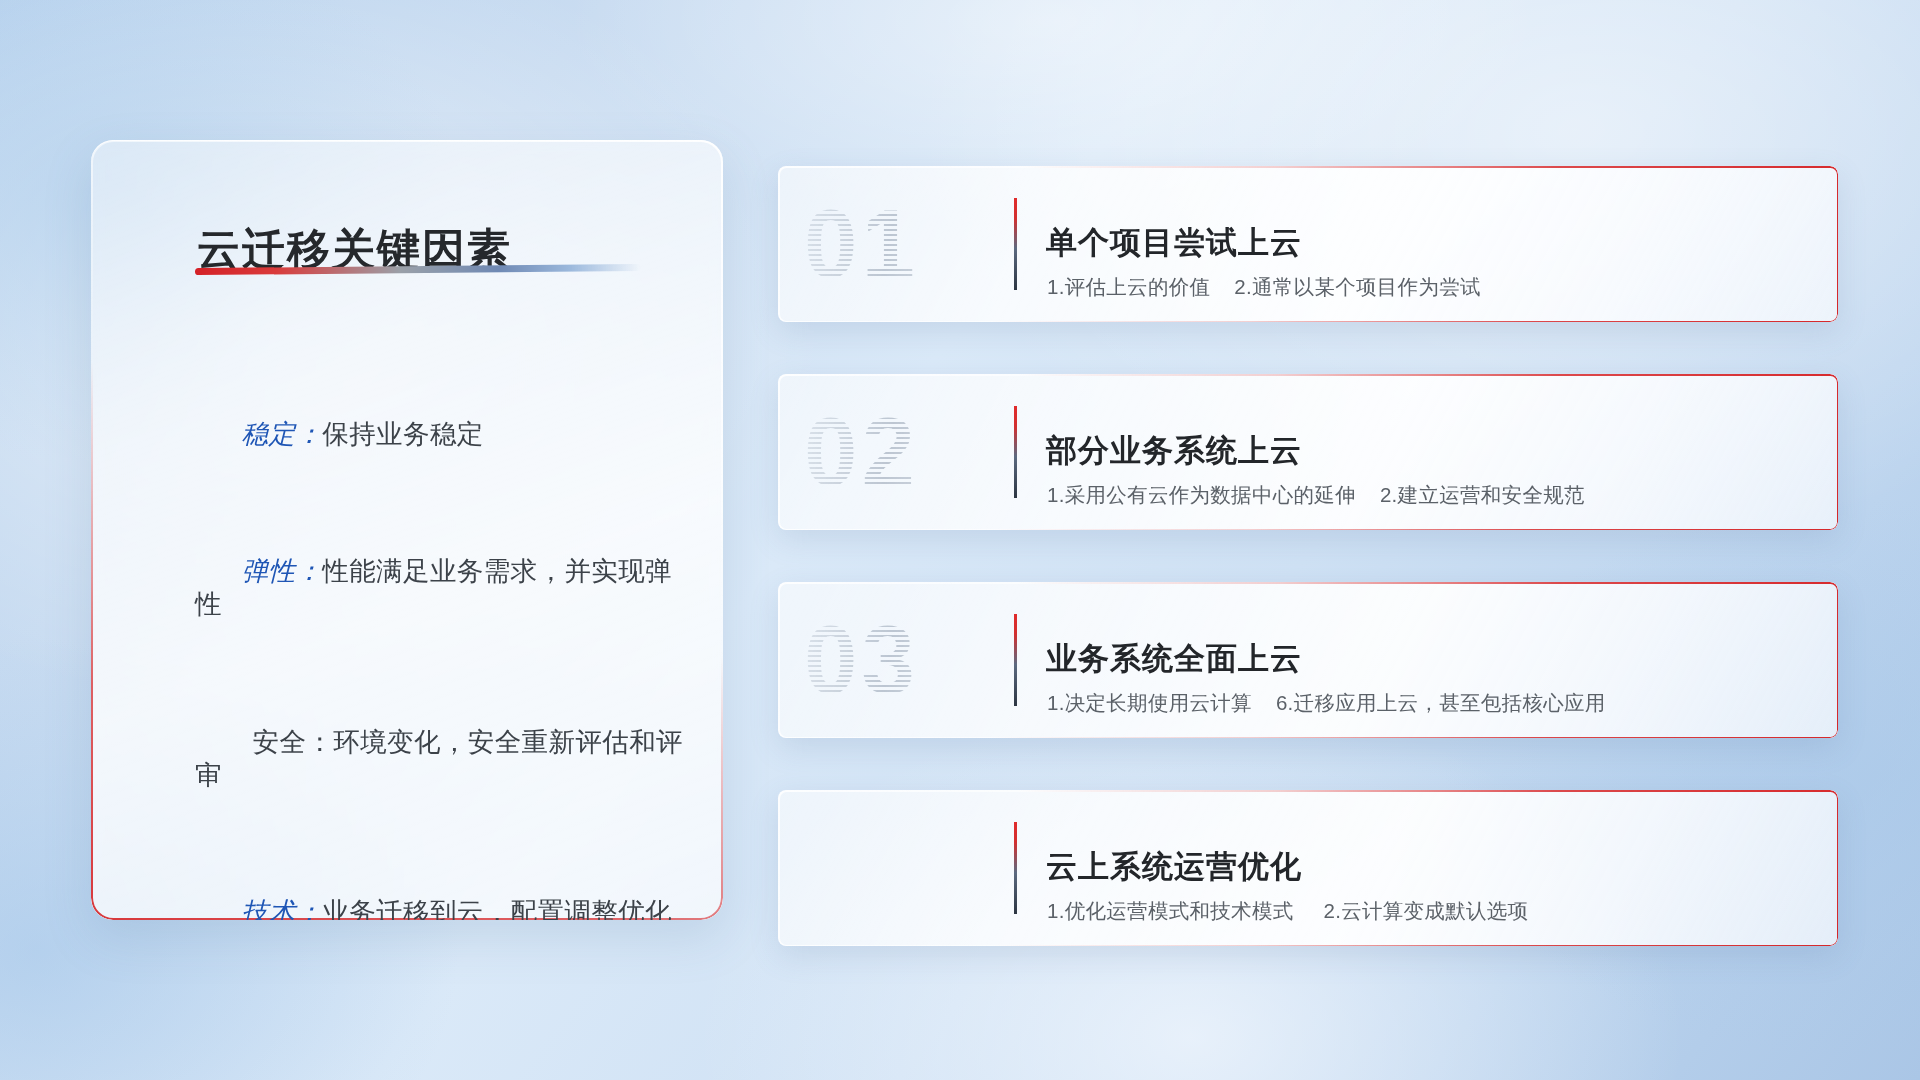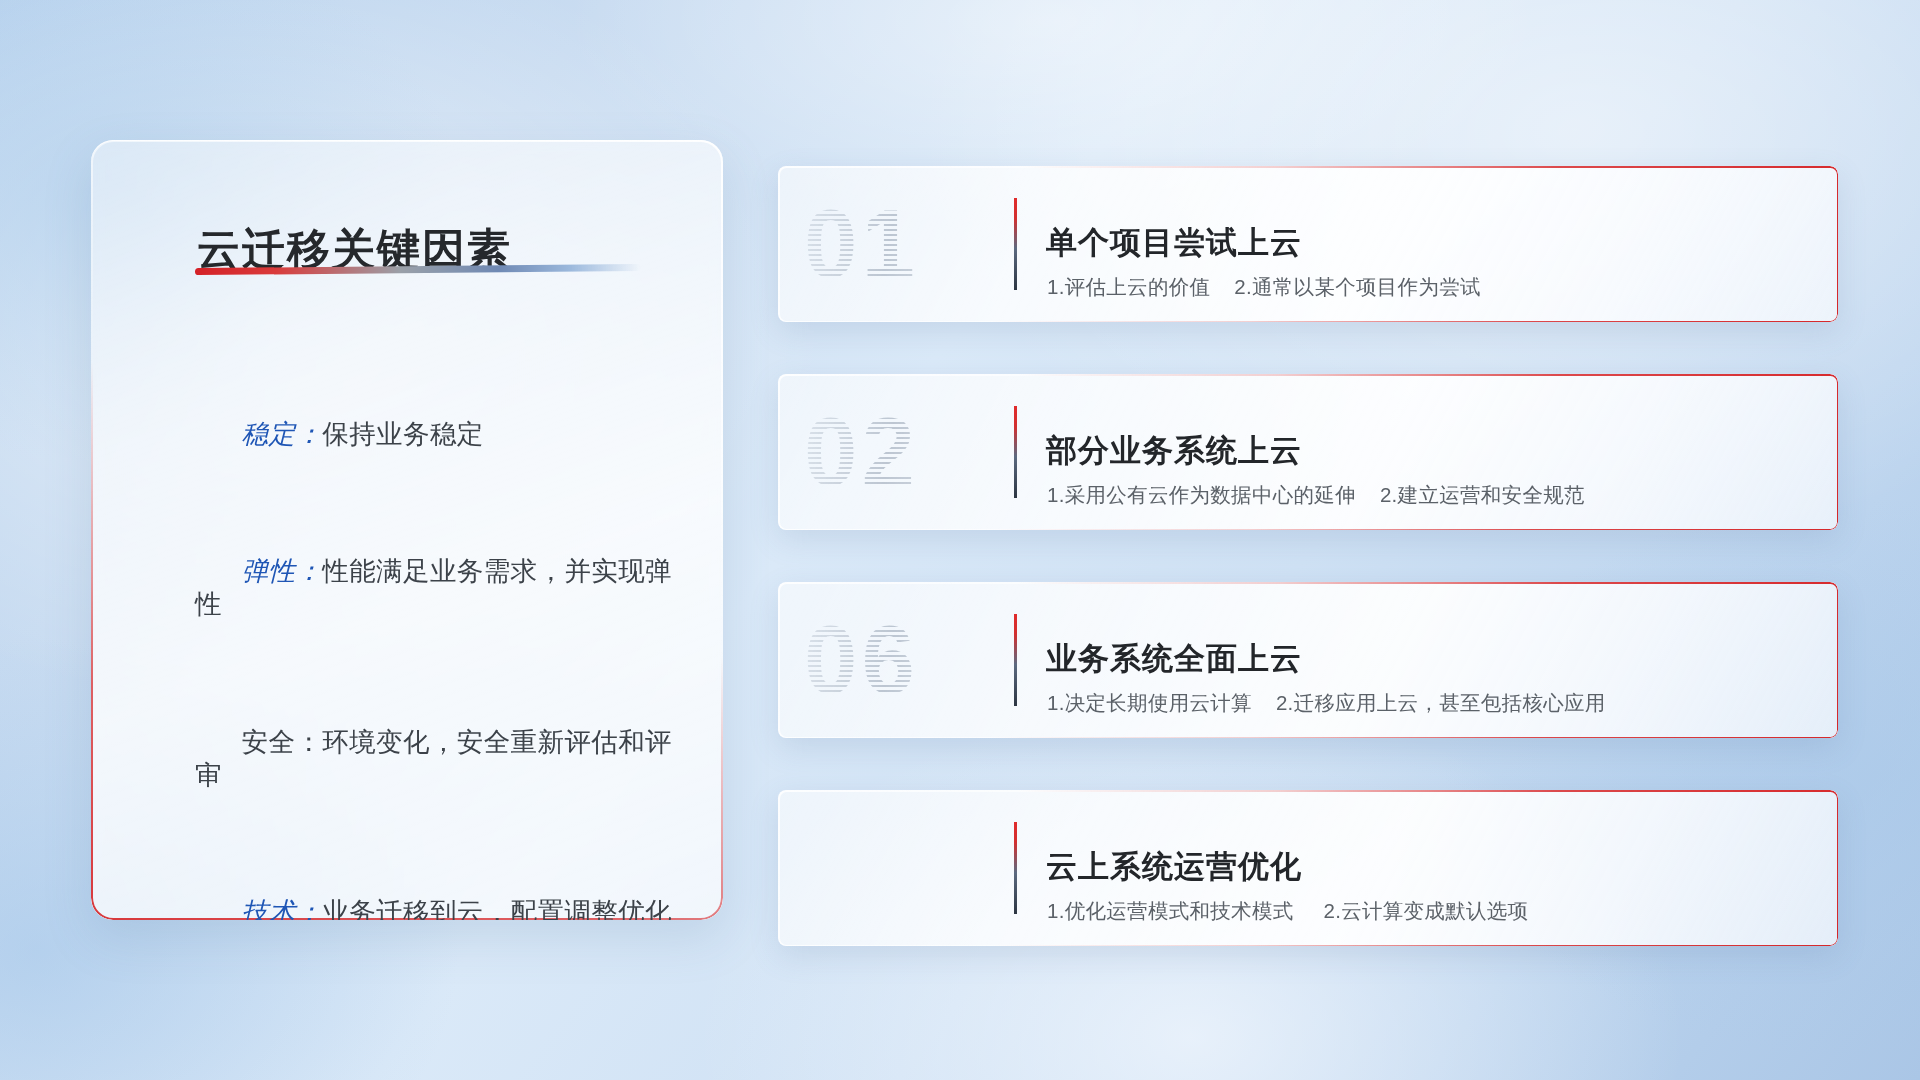--- a/index.html
+++ b/index.html
@@ -59,21 +59,21 @@
     position:absolute;left:104px;top:126px;width:446px;height:7px;border-radius:4px;
     background:linear-gradient(90deg,#d42127 0%,#d93b3b 18%,#9aa0a8 46%,#6f89b4 68%,#9bb8dc 84%,rgba(190,212,236,0) 100%);
     transform:skewY(-.55deg);
   }
   #left-list{position:absolute;left:104px;top:218px;width:500px;}
   .litem{
     font-size:26.5px;line-height:1.26;color:#3c4249;
     margin-bottom:37px;letter-spacing:.4px;white-space:pre-wrap;
   }
   .lk{color:#1f56b5;font-style:italic;}
-  .lk-dark{color:#3c4249;}
+  .lk-dark{color:#3c4249;margin-left:11px;}
 
   
   #right{position:absolute;left:778px;top:138px;width:1060px;margin-top:28px;}
   .rcard{
     position:relative;height:156px;margin-bottom:52px;border-radius:8px;
     background:linear-gradient(118deg,
         rgba(255,255,255,.58) 0%,
         rgba(255,255,255,.80) 26%,
         rgba(255,255,255,.93) 56%,
         rgba(252,253,255,.86) 78%,
@@ -155,24 +155,24 @@
   </article>
 
   <article class="rcard">
     <div class="rnum">02</div>
     <div class="rbar"></div>
     <h2 class="rhead">部分业务系统上云</h2>
     <p class="rdesc">1.采用公有云作为数据中心的延伸    2.建立运营和安全规范</p>
   </article>
 
   <article class="rcard">
-    <div class="rnum">06</div>
+    <div class="rnum">03</div>
     <div class="rbar"></div>
     <h2 class="rhead">业务系统全面上云</h2>
-    <p class="rdesc">1.决定长期使用云计算    2.迁移应用上云，甚至包括核心应用</p>
+    <p class="rdesc">1.决定长期使用云计算    6.迁移应用上云，甚至包括核心应用</p>
   </article>
 
   <article class="rcard">
     <div class="rbar"></div>
     <h2 class="rhead">云上系统运营优化</h2>
     <p class="rdesc">1.优化运营模式和技术模式     2.云计算变成默认选项</p>
   </article>
 
 </section>
 

